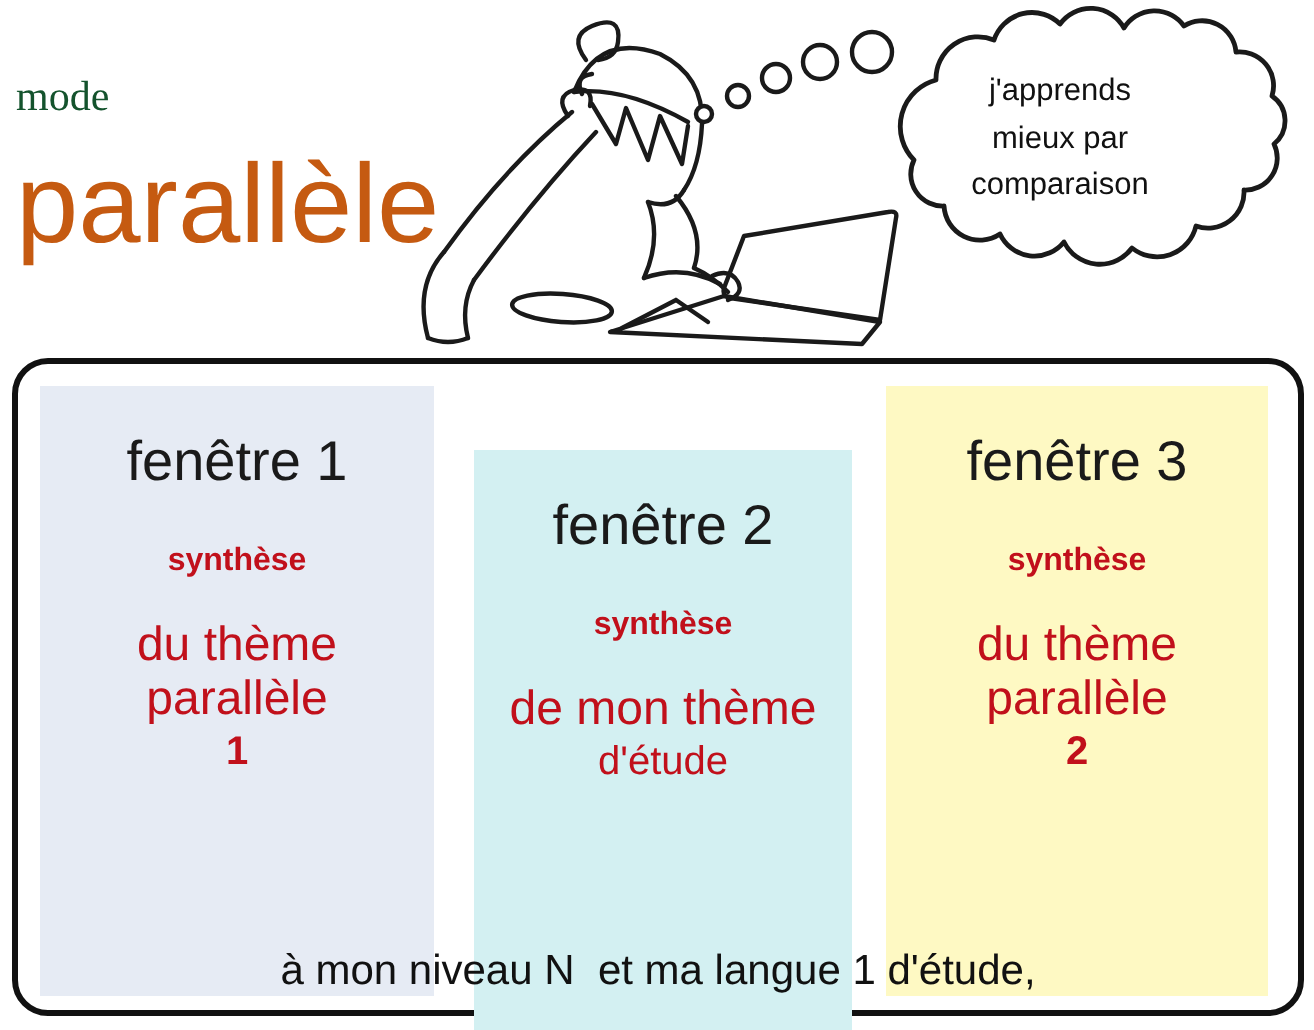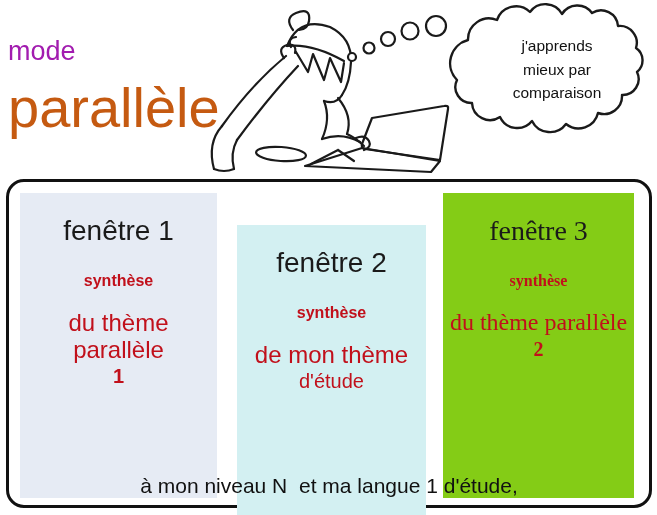--- a/index.html
+++ b/index.html
@@ -7,32 +7,32 @@
     position: relative;
     width: 657px;
     height: 515px;
     background: #fff;
     overflow: hidden;
     font-family: "Liberation Sans", sans-serif;
     color: #1a1a1a;
   }
   
   .mode-block { position: absolute; left: 8px; top: 36px; }
-  .mode-label { font-size: 27px; color: #a21caf; }
+  .mode-label { font-size: 21px; color: #14532d; font-family: Liberation Serif, serif; }
   .mode-title { margin-top: 8px; font-size: 56px; font-weight: normal; letter-spacing: 0px; }
   
   .sketch { position: absolute; left: 0; top: 0; width: 657px; height: 180px; }
   .sketch path, .sketch circle, .sketch ellipse, .sketch polyline {
     fill: none; stroke: #1a1a1a; stroke-width: 2.2;
     stroke-linecap: round; stroke-linejoin: round;
   }
   .sketch .cloud { fill: #ffffff; stroke-width: 2.4; }
   .sketch .dot { fill: #ffffff; }
   .cloud-text {
-    position: absolute; left: 472px; top: 34px; width: 170px;
+    position: absolute; left: 445px; top: 34px; width: 170px;
     text-align: center; font-size: 15.5px; line-height: 23.5px; color: #111;
   }
   
   .main-box {
     position: absolute; left: 6px; top: 179px;
     width: 646px; height: 329px;
     box-sizing: border-box;
     border: 3px solid #111; border-radius: 18px;
     background: #fff;
   }
@@ -144,21 +144,21 @@
       <div class="win-theme2 bold" style="color: rgb(193, 16, 27);">1</div>
     </div>
 
     <div class="win-col col2" style="background: rgb(211, 240, 242); margin-top: 32px;">
       <div class="win-title">fenêtre 2</div>
       <div class="win-heading" style="color: rgb(193, 16, 27);">synthèse</div>
       <div class="win-theme" style="color: rgb(193, 16, 27);">de mon thème</div>
       <div class="win-theme2" style="color: rgb(193, 16, 27);">d'étude</div>
     </div>
 
-    <div class="win-col col3" style="background: #84cc16; font-family: Liberation Serif, serif;">
+    <div class="win-col col3" style="background: #fef9c3;">
       <div class="win-title">fenêtre 3</div>
       <div class="win-heading" style="color: rgb(193, 16, 27);">synthèse</div>
       <div class="win-theme" style="color: rgb(193, 16, 27);">du thème parallèle</div>
       <div class="win-theme2 bold" style="color: rgb(193, 16, 27);">2</div>
     </div>
 
     <div class="panel-footer">
       <div>à mon niveau N  et ma langue 1 d'étude,</div>
       
     </div>

